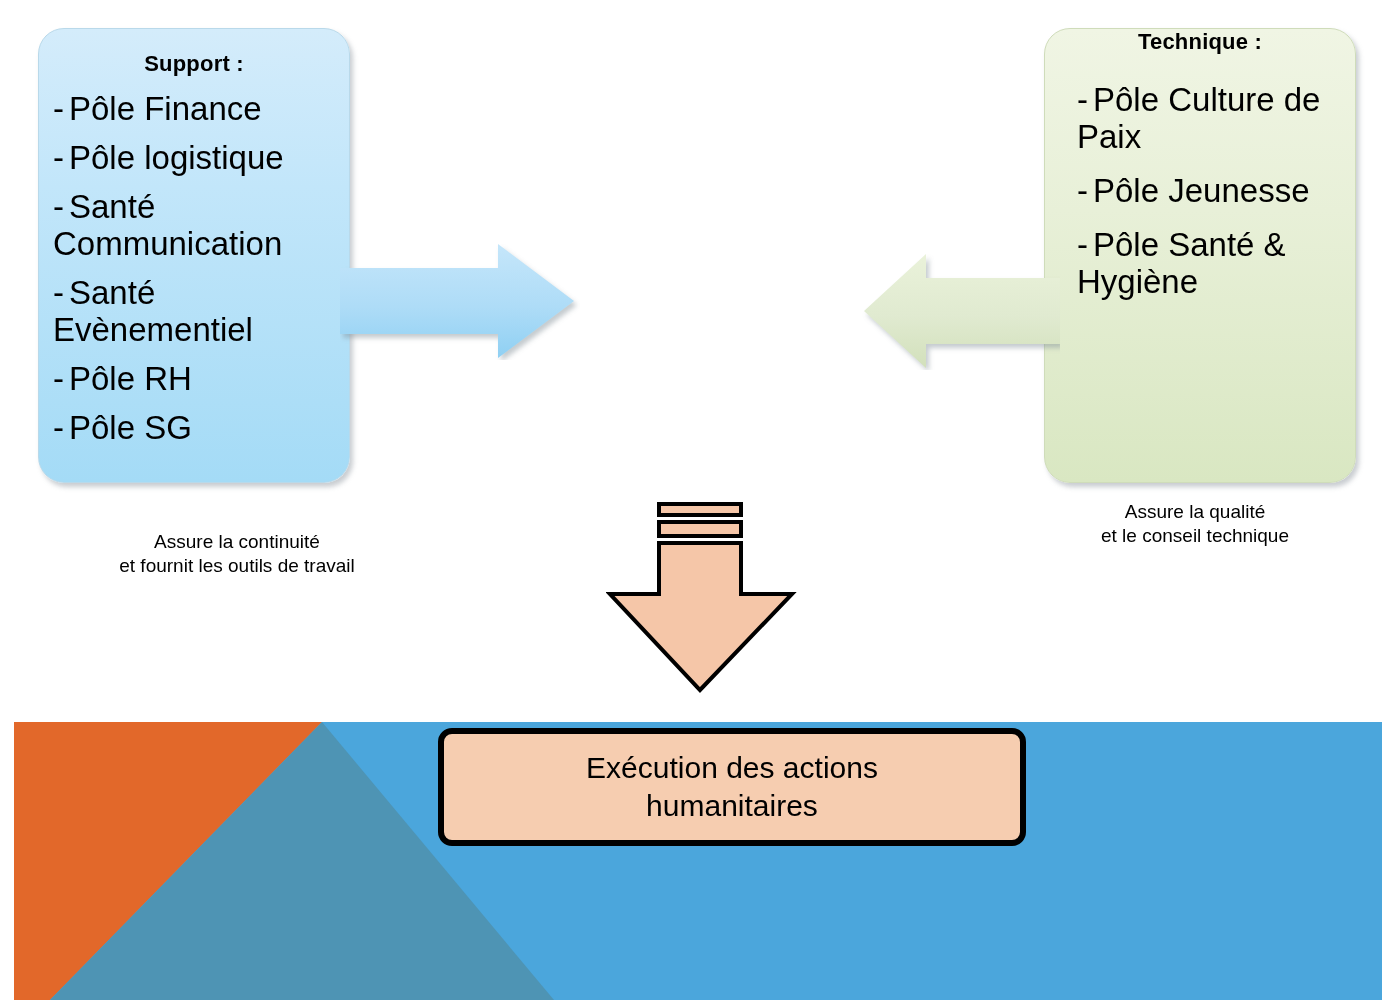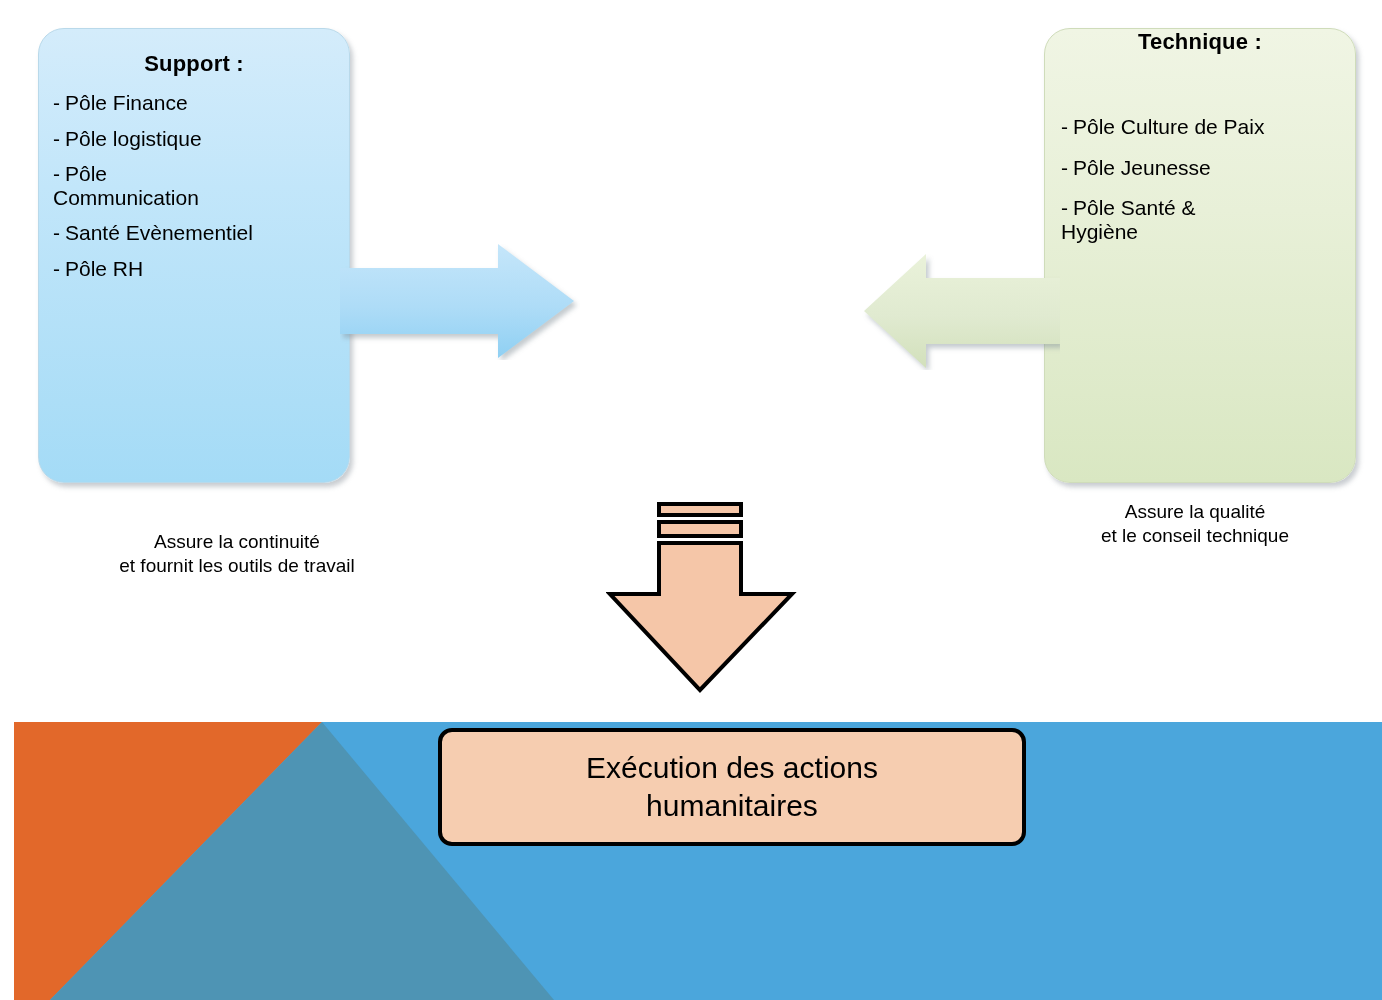--- a/index.html
+++ b/index.html
@@ -49,36 +49,36 @@
     color: #000000;
     letter-spacing: 0.2px;
   }
   #support-card .card-title { padding-top: 22px; }
   #technique-card .card-title { }
 
   .card-list {
     list-style: none;
     margin: 0;
     padding: 0;
-    font-size: 21px;
+    font-size: 33px;
     color: #000000;
     line-height: 1.12;
   }
   #support-list {
     margin-top: 14px;
     padding-left: 14px;
   }
   #support-list li {
     margin-bottom: 12px;
     white-space: pre-line;
     text-indent: 0;
   }
   #technique-list {
-    margin-top: 60px;
-    padding-left: 16px;
+    margin-top: 27px;
+    padding-left: 32px;
   }
   #technique-list li {
     margin-bottom: 17px;
     white-space: pre-line;
   }
   .dash { margin-right: 5px; }
 
   
   #dept-circle {
     position: absolute;
@@ -158,21 +158,21 @@
   #banner-svg { display: block; }
 
   #exec-box {
     position: absolute;
     left: 438px;
     top: 728px;
     width: 588px;
     height: 118px;
     box-sizing: border-box;
     background: #f6cdb0;
-    border: 4px solid #000000;
+    border: 6px solid #000000;
     border-radius: 14px;
     display: flex;
     align-items: center;
     justify-content: center;
     text-align: center;
     font-size: 30px;
     color: #000000;
     line-height: 1.28;
     white-space: pre-line;
     z-index: 6;
@@ -181,24 +181,25 @@
 </head>
 <body>
 
 <div id="canvas">
 
   <div class="card" id="support-card">
     <div class="card-title">Support :</div>
     <ul class="card-list" id="support-list">
         <li><span class="dash">-</span><span>Pôle Finance</span></li>
         <li><span class="dash">-</span><span>Pôle logistique</span></li>
-        <li><span class="dash">-</span><span>Pôle
+        <li><span class="dash">-</span><span>Santé
 Communication</span></li>
         <li><span class="dash">-</span><span>Santé Evènementiel</span></li>
         <li><span class="dash">-</span><span>Pôle RH</span></li>
+        <li><span class="dash">-</span><span>Pôle SG</span></li>
       </ul>
   </div>
 
   <div class="card" id="technique-card">
     <div class="card-title">Technique :</div>
     <ul class="card-list" id="technique-list">
         <li><span class="dash">-</span><span>Pôle Culture de Paix</span></li>
         <li><span class="dash">-</span><span>Pôle Jeunesse</span></li>
         <li><span class="dash">-</span><span>Pôle Santé &amp;
 Hygiène</span></li>

